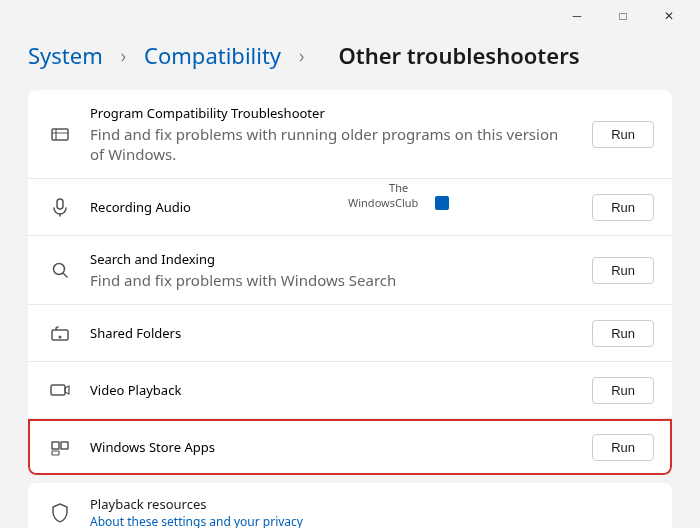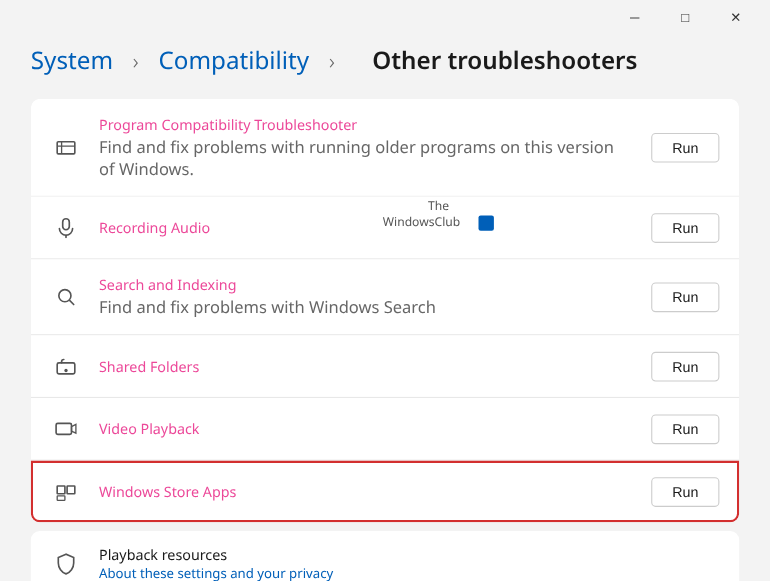--- a/index.html
+++ b/index.html
@@ -101,21 +101,21 @@
       color: #555;
       font-size: 18px;
     }
     .item-text {
       flex: 1;
       display: flex;
       flex-direction: column;
     }
     .item-title {
       font-size: 13px;
-      color: #ec4899;
+      color: #000000;
       font-weight: 400;
     }
     .item-desc {
       font-size: 15px;
       color: #666;
       margin-top: 2px;
     }
     .run-btn {
       background: white;
       border: 1px solid #ccc;

